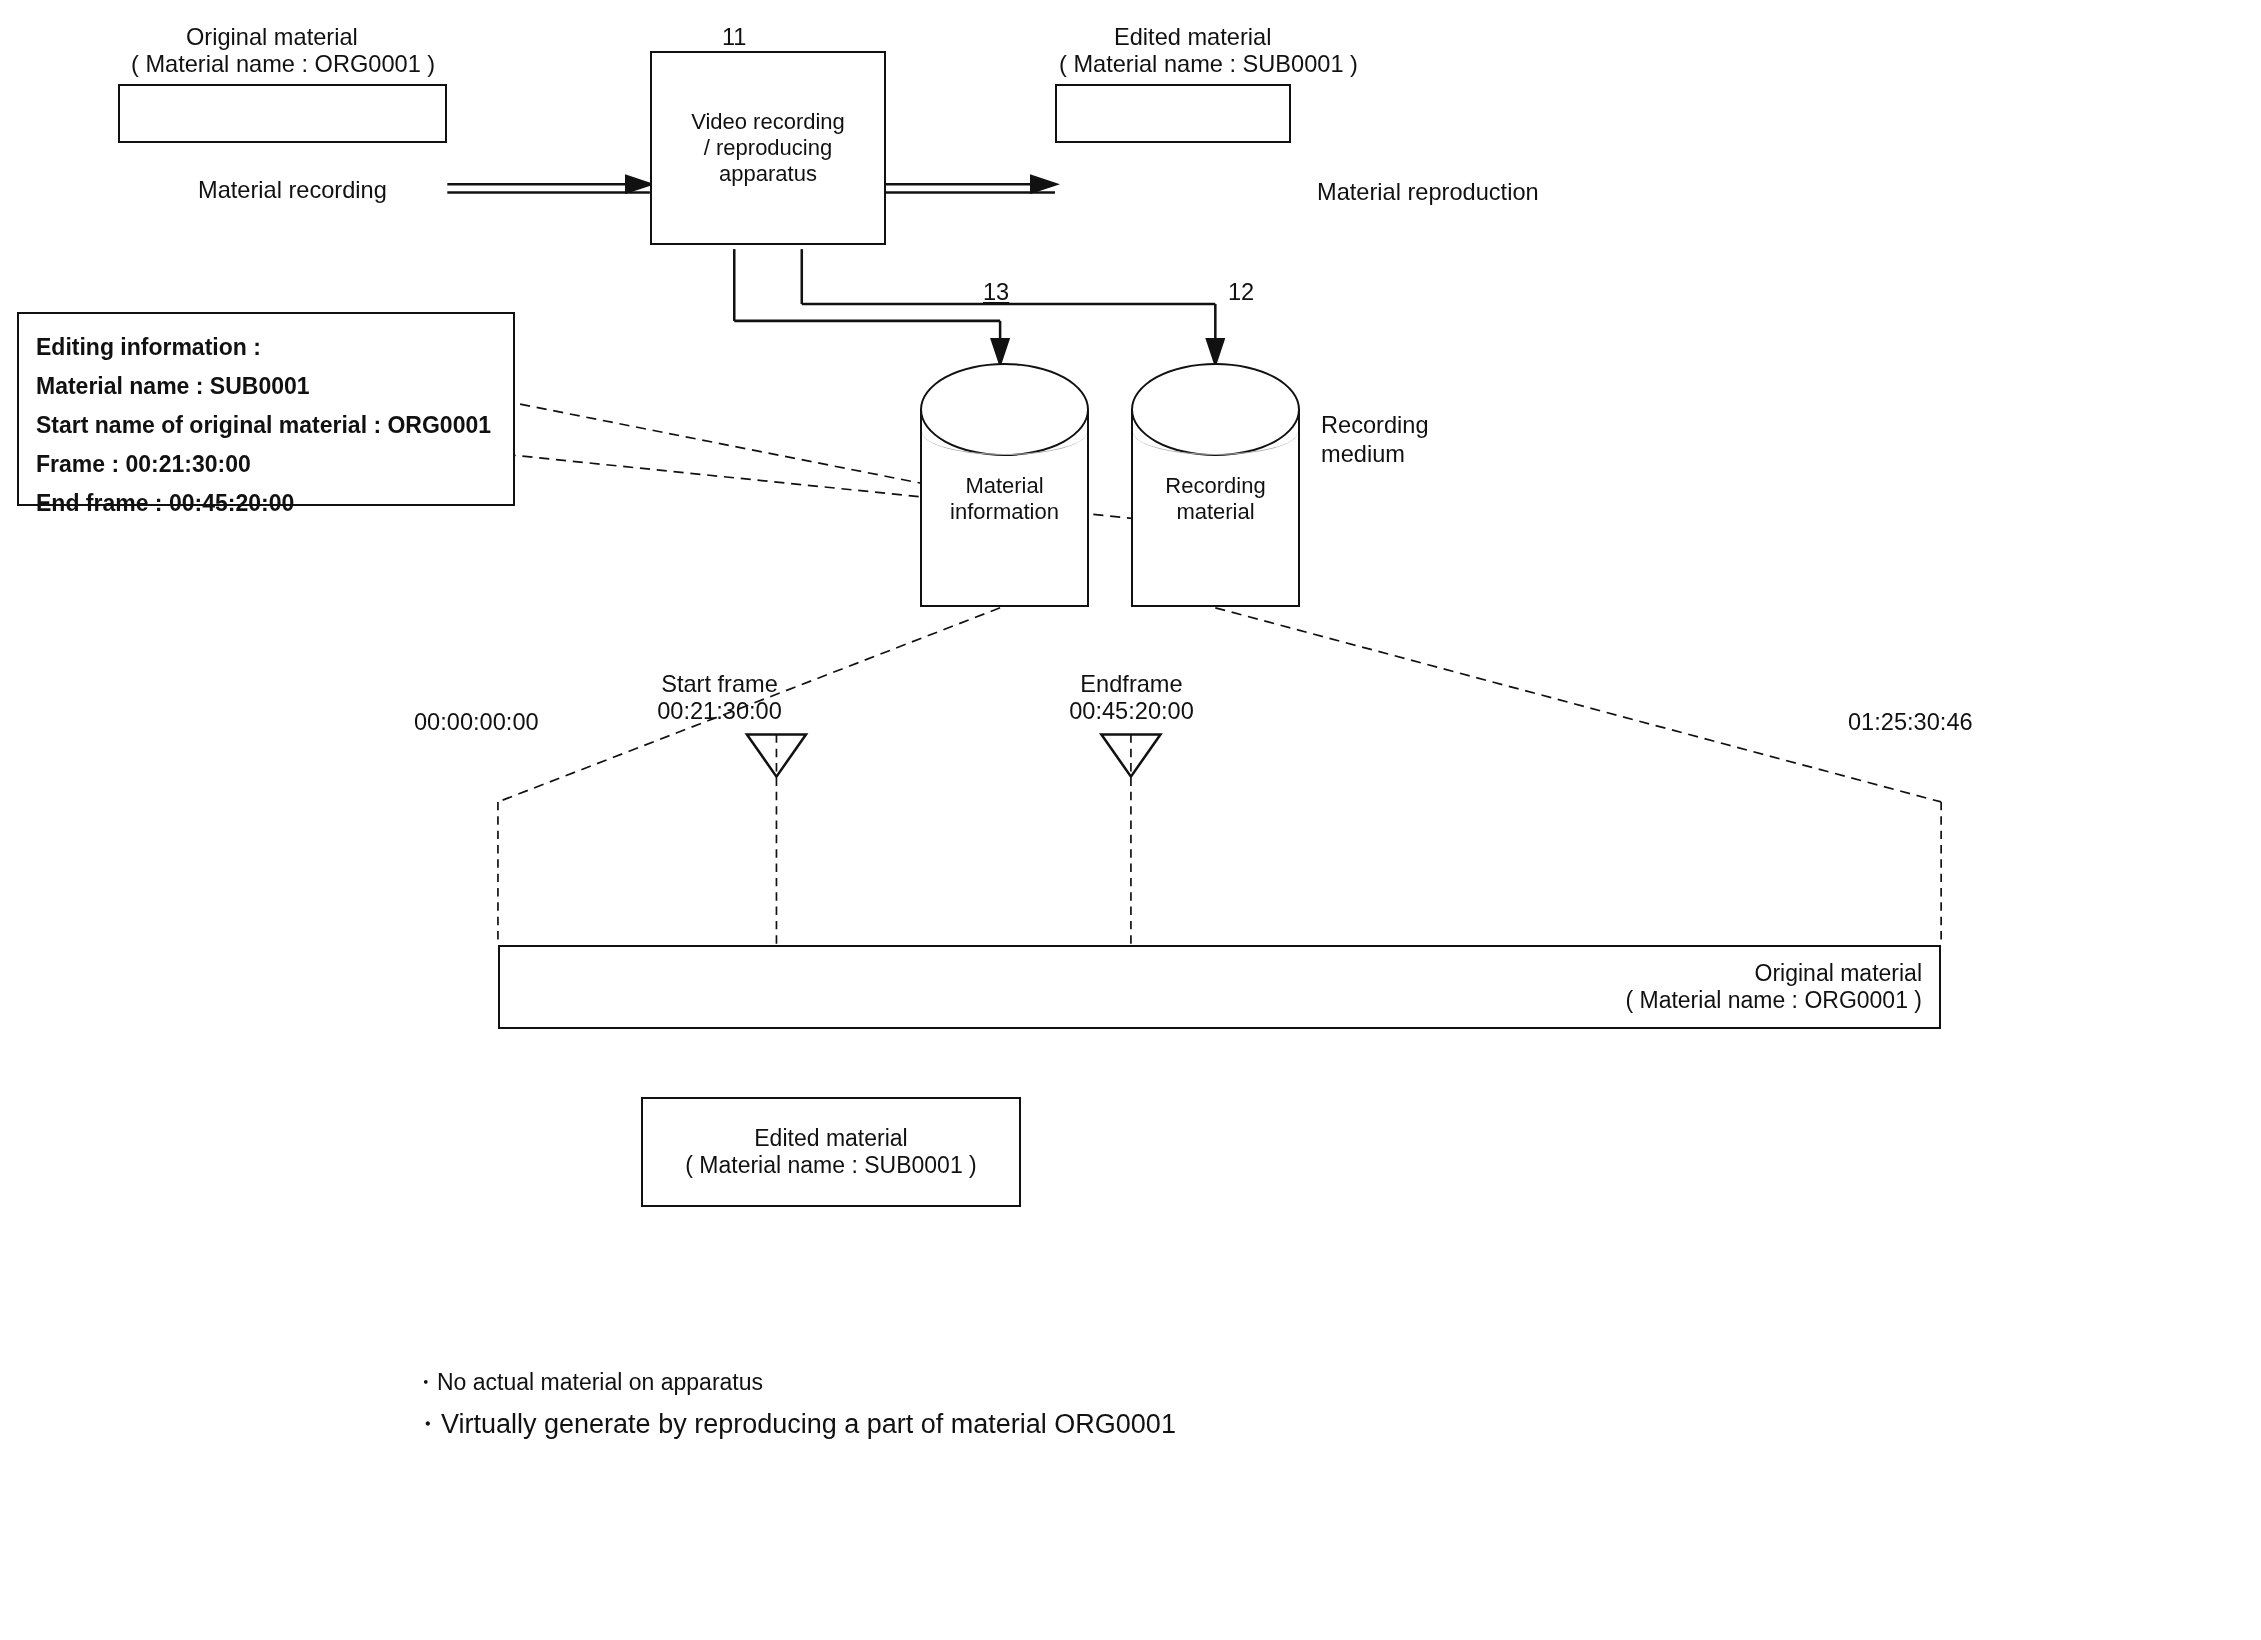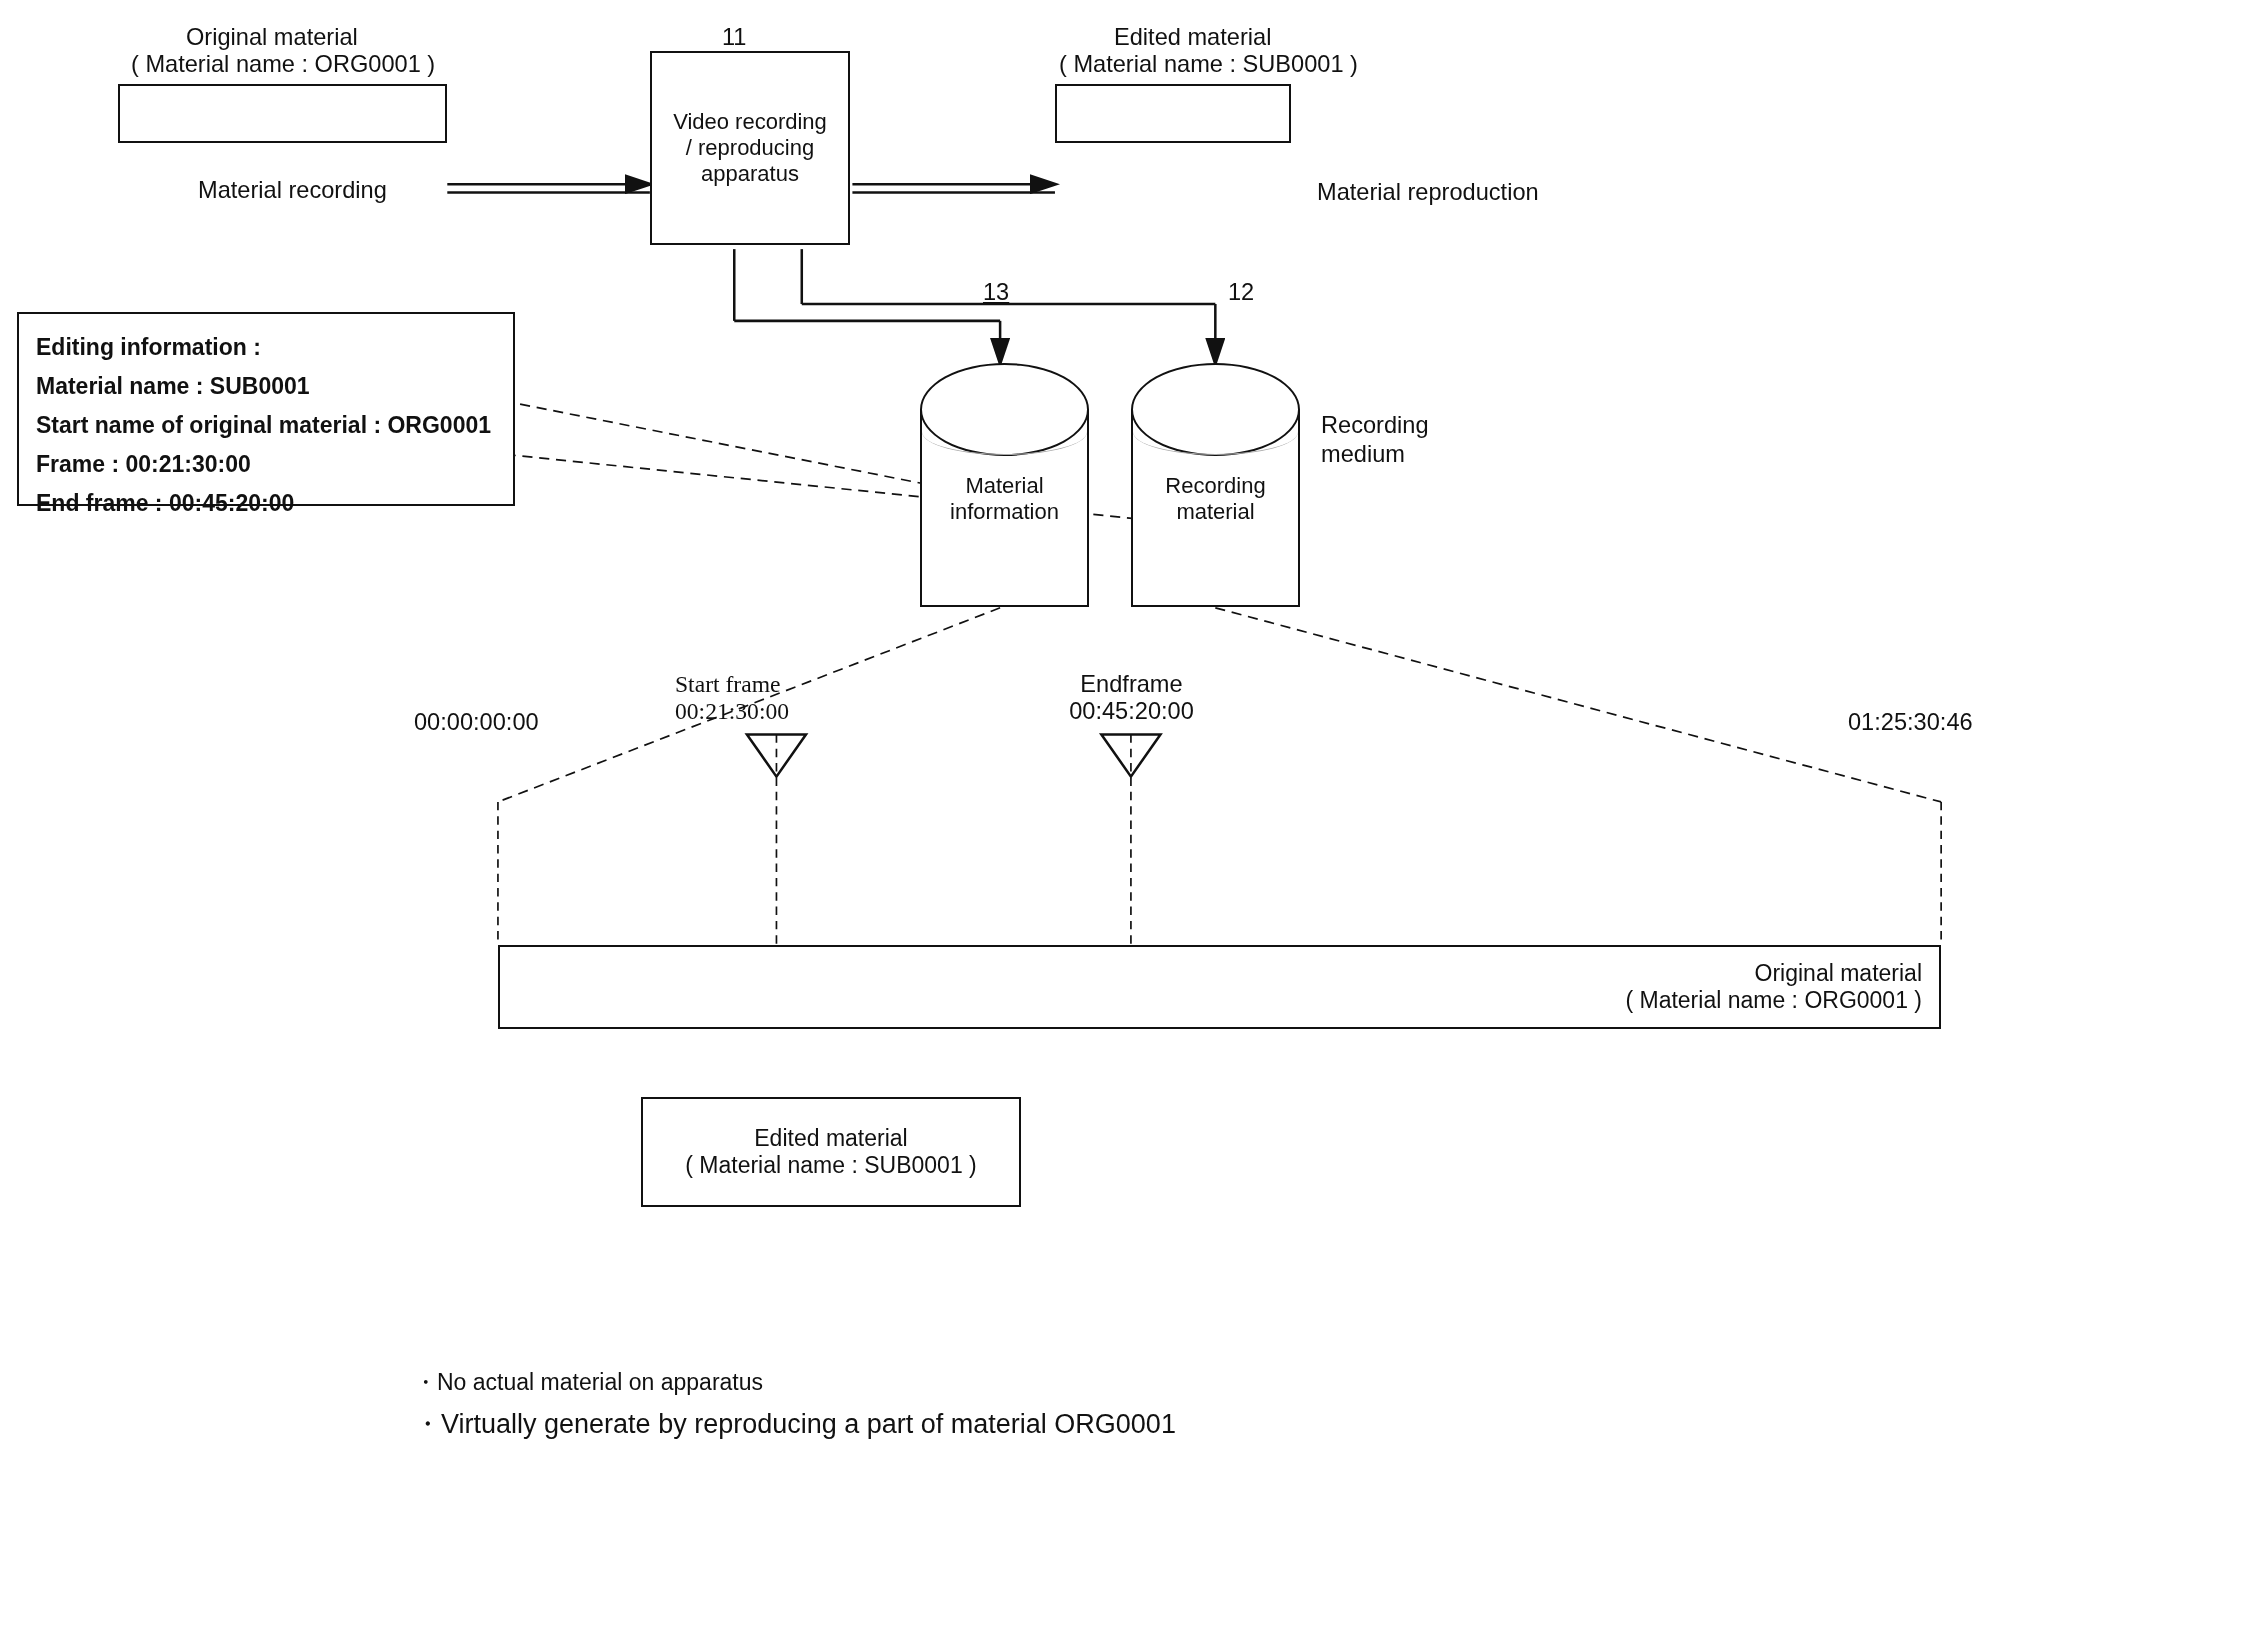--- a/index.html
+++ b/index.html
@@ -106,21 +106,21 @@
 
 <div class="label" style="left:186px; top:23.6px;">Original material</div>
 <div class="label" style="left:131px; top:51px;">( Material name : ORG0001 )</div>
 
 <div class="box" style="left:118px; top:84px; width:329px; height:59px;"></div>
 
 <div class="label" style="left:198px; top:177px;">Material recording</div>
 
 <div class="label" style="left:722px; top:23.6px;text-align:center;">11</div>
 
-<div class="box" style="left:650px; top:51px; width:200px; height:194px;">
+<div class="box" style="left:650px; top:51px; width:236px; height:194px;">
   <div class="box-text" style="left:0;top:0;width:100%;height:100%; font-size:22px; flex-direction:column; text-align:center;">
     <span>Video recording</span>
     <span>/ reproducing</span>
     <span>apparatus</span>
   </div>
 </div>
 
 <div class="label" style="left:1114px; top:23.6px;">Edited material</div>
 <div class="label" style="left:1059px; top:51px;">( Material name : SUB0001 )</div>
 
@@ -166,21 +166,21 @@
     <div>Start name of original material : ORG0001</div>
     <div>Frame : 00:21:30:00</div>
     <div>End frame : 00:45:20:00</div>
   </div>
 </div>
 
 <div class="label" style="left:414px; top:709px;">00:00:00:00</div>
 
 <div class="label" style="left:1848px; top:709px;">01:25:30:46</div>
 
-<div class="label-multi" style="left:675px; top:671px; text-align:left; width:169px;font-family:Liberation Serif, serif;">
+<div class="label-multi" style="left:635px; top:671px; text-align:center; width:169px;">
   <div>Start frame</div>
   <div>00:21:30:00</div>
 </div>
 
 <div class="label-multi" style="left:1047px; top:671px; text-align:center; width:169px;">
   <div>Endframe</div>
   <div>00:45:20:00</div>
 </div>
 
 <div style="position:absolute; left:498px; top:945px; width:1443px; height:84px; border:2.5px solid #111; background:#fff;">

